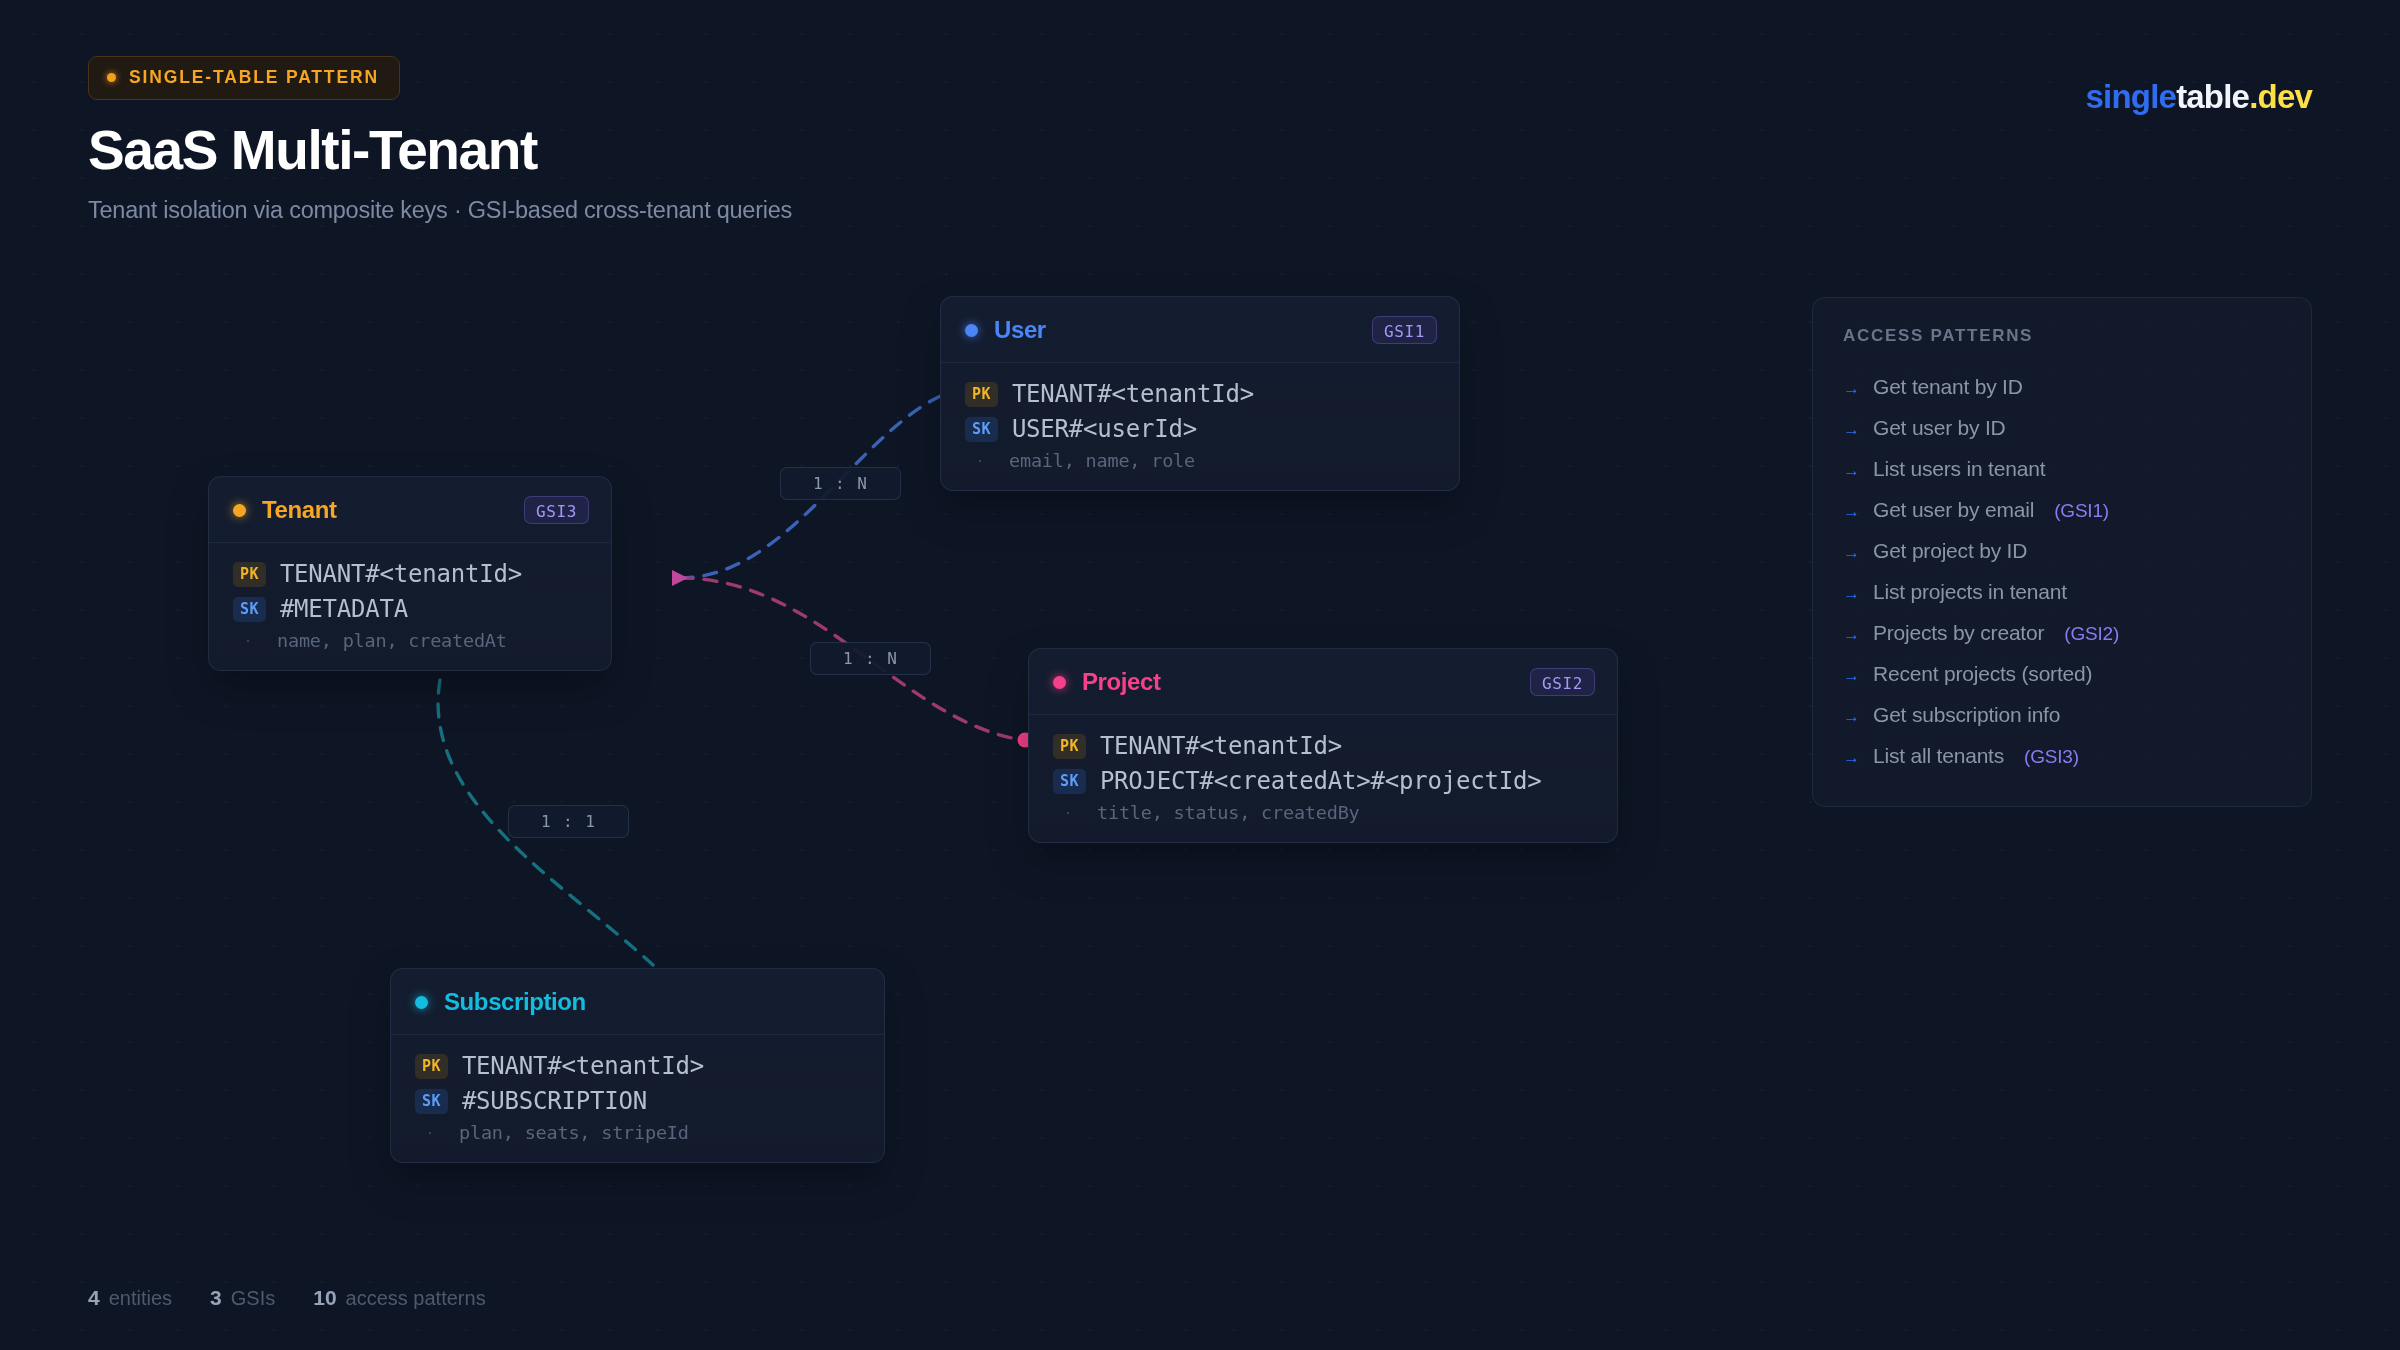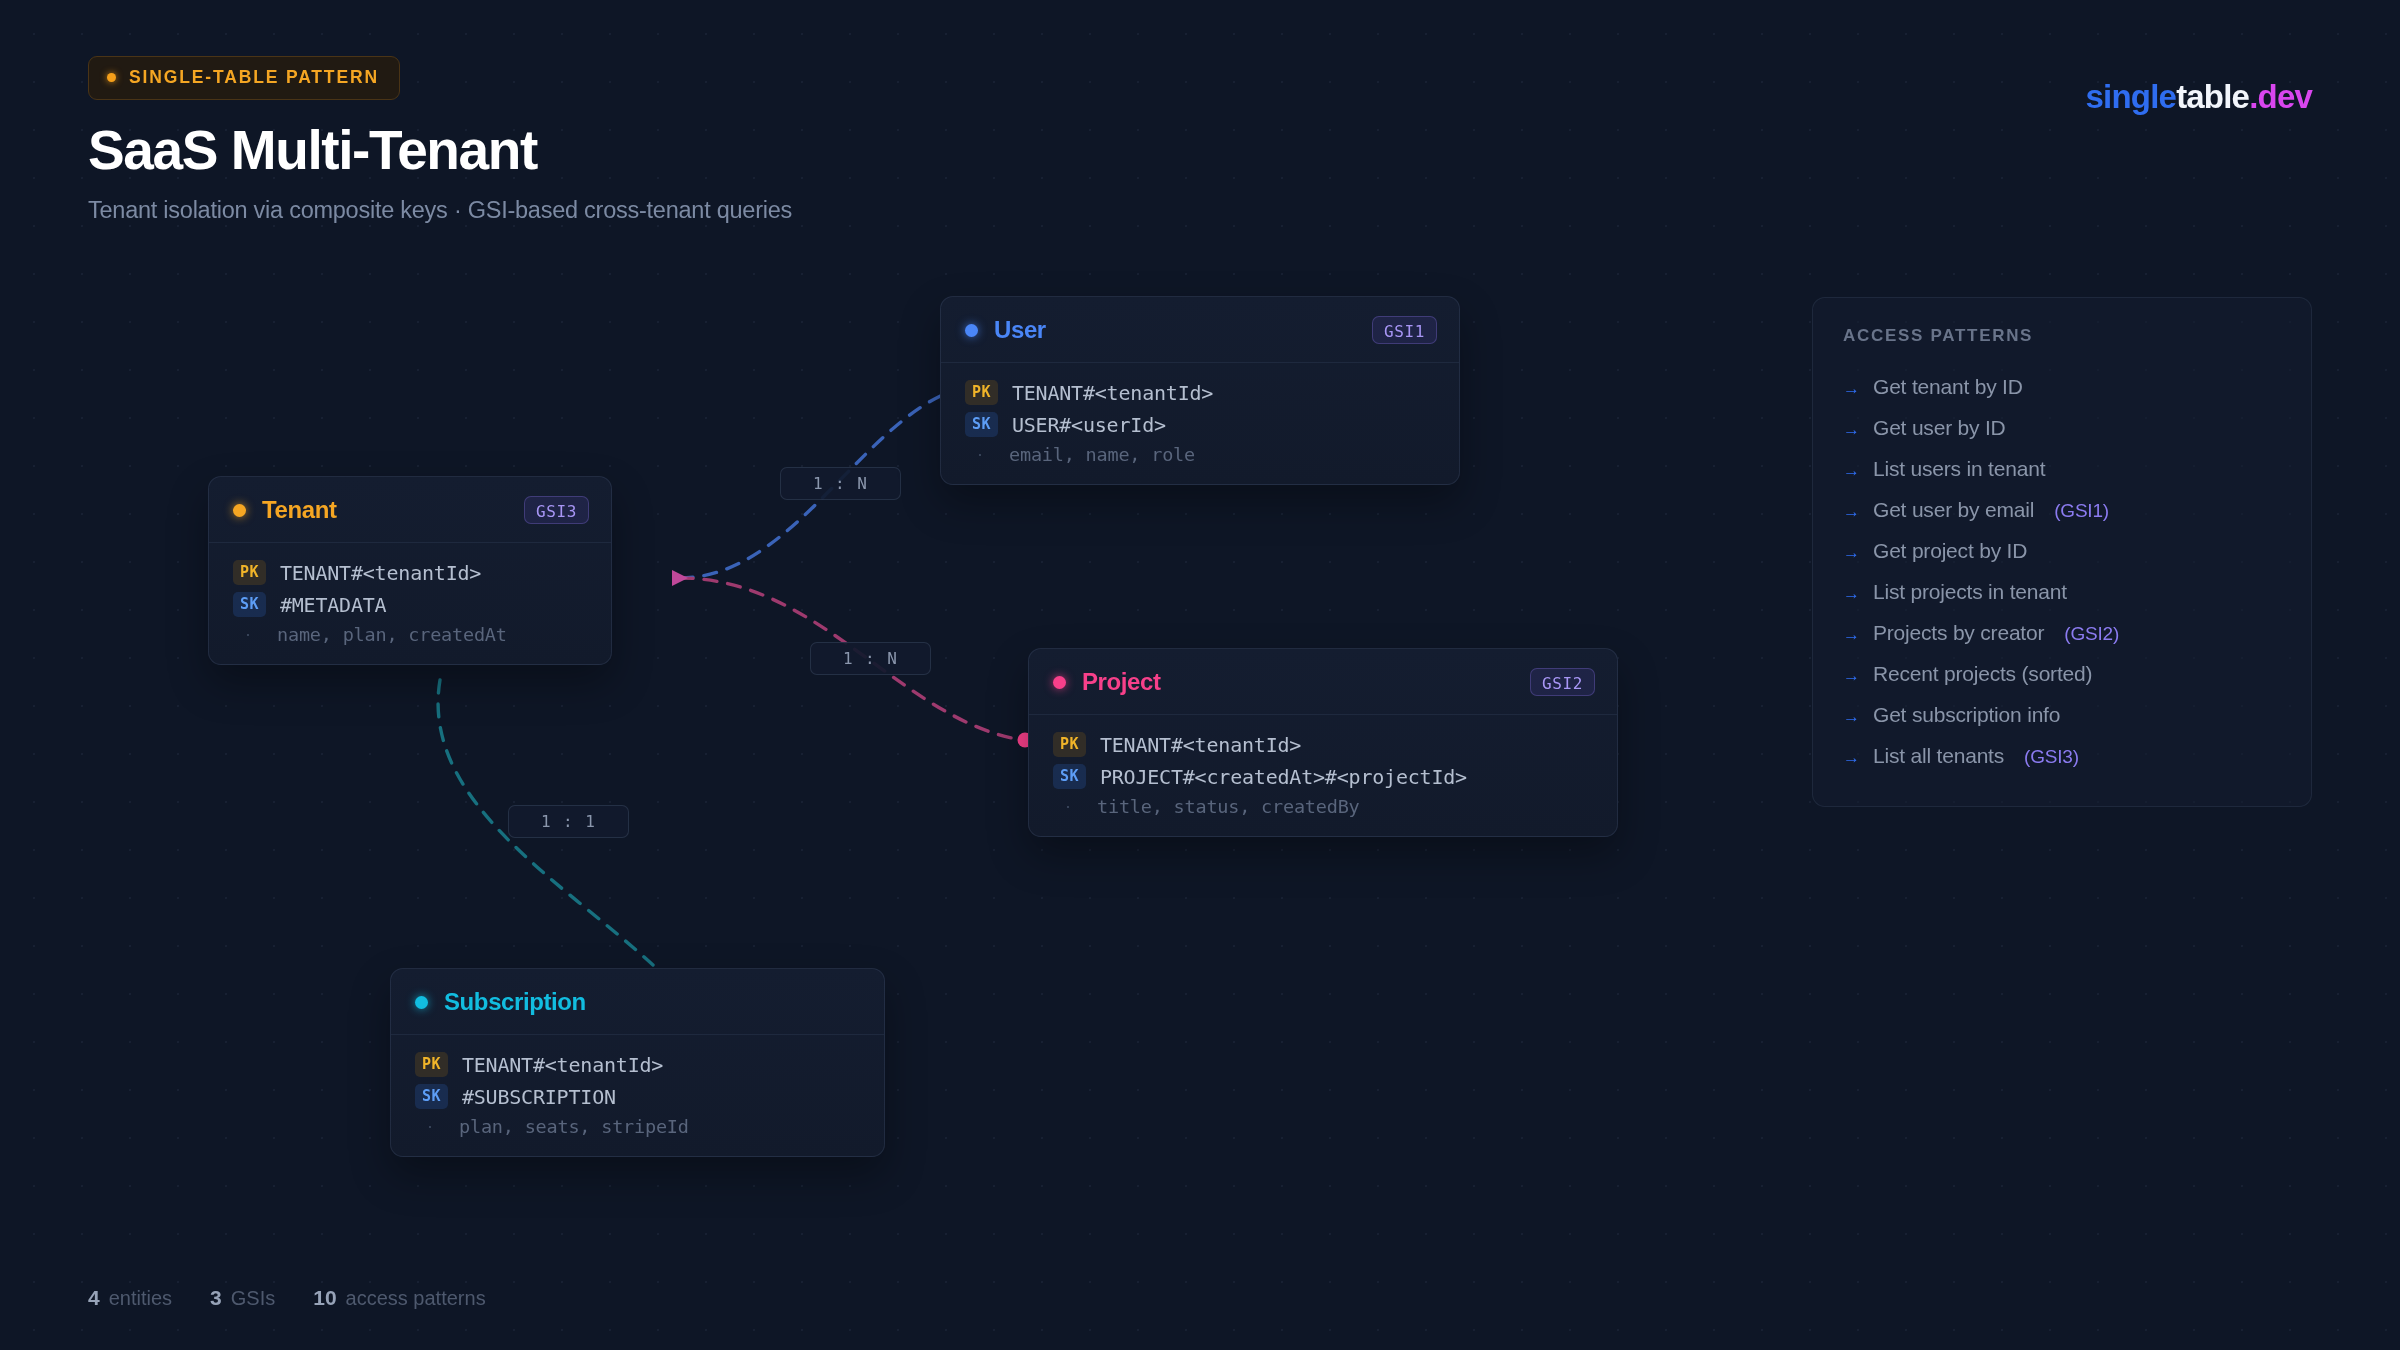--- a/index.html
+++ b/index.html
@@ -67,21 +67,21 @@
     position: absolute;
     right: 88px;
     top: 78px;
     font-size: 33px;
     font-weight: bold;
     letter-spacing: -0.8px;
     white-space: nowrap;
   }
   .logo .l-a { color: #2f6df0; }
   .logo .l-b { color: #f2f5fb; }
-  .logo .l-c { color: #d946ef; }
+  .logo .l-c { color: #fde047; }
 
   
   #edges { position: absolute; left: 0; top: 0; width: 2400px; height: 1350px; }
 
   .edge-label {
     position: absolute;
     display: flex;
     align-items: center;
     justify-content: center;
     border: 1px solid rgba(120,140,175,0.20);
@@ -138,21 +138,21 @@
     padding: 3px 7px 4px;
     letter-spacing: 0.4px;
     min-width: 30px;
     text-align: center;
   }
   .key-pk { color: #f0b429; background: rgba(160,110,20,0.22); }
   .key-sk { color: #5d9df5; background: rgba(45,95,185,0.25); }
 
   .attr-val {
     font-family: "DejaVu Sans Mono", monospace;
-    font-size: 20px;
+    font-size: 24px;
     color: #b5bfd0;
     letter-spacing: -0.2px;
   }
   .attr-extra-dot {
     color: #3e4a60;
     font-size: 18px;
     width: 30px;
     text-align: center;
   }
   .attr-extra {

